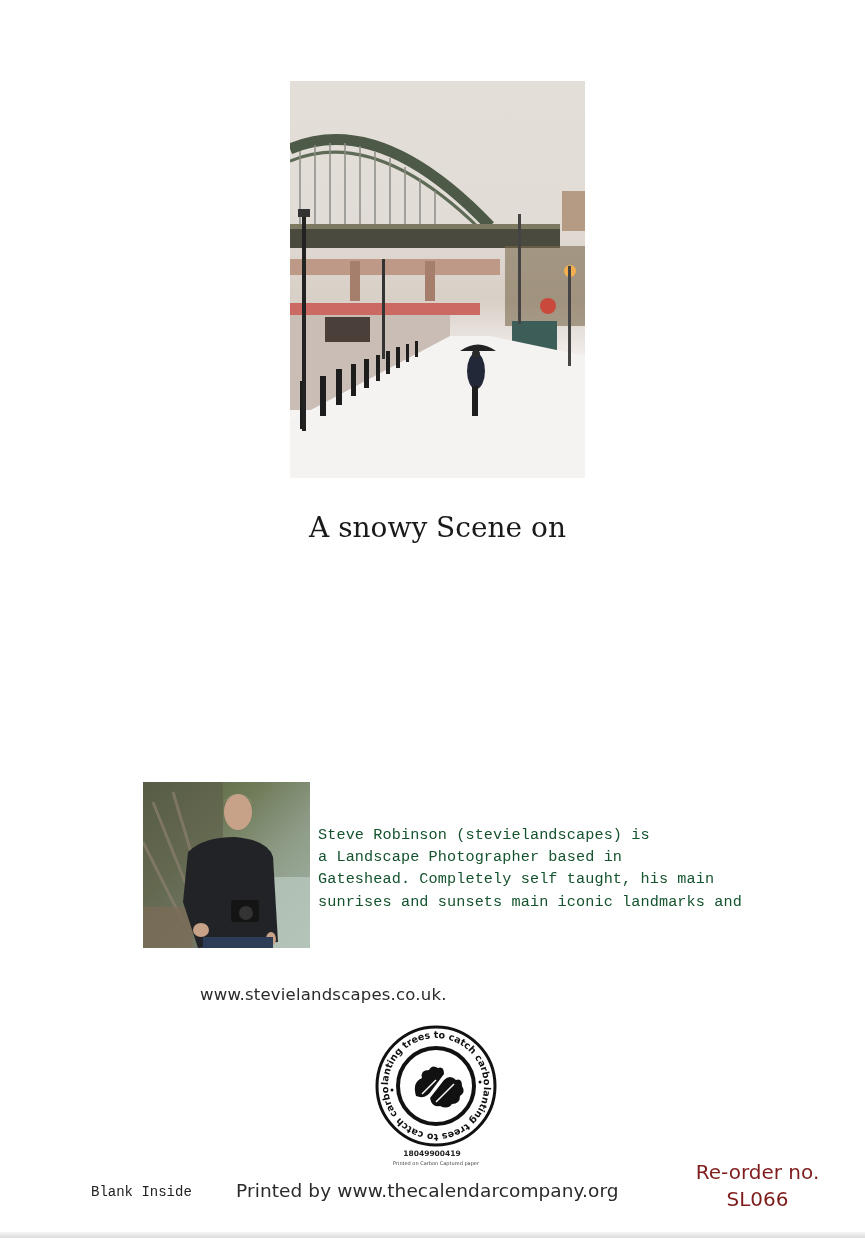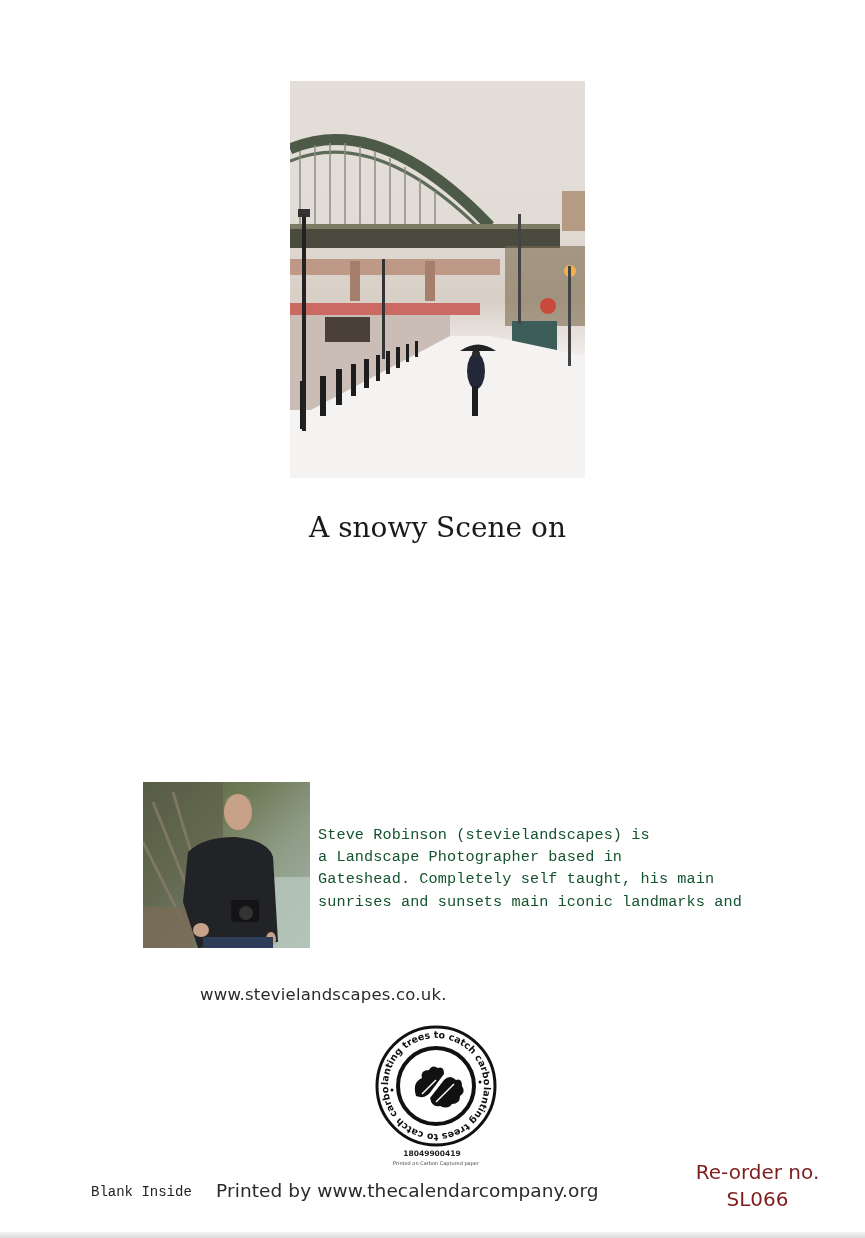--- a/index.html
+++ b/index.html
@@ -50,21 +50,21 @@
   .carbon-note {
     position:absolute; left:336px; width:200px; top:1160px; text-align:center;
     font-size:5px; color:#444;
   }
   
   .blank-inside {
     position:absolute; left:63px; top:1184px;
     font-family:Liberation Mono, monospace; font-size:14px; color:#222;margin-left:28px;
   }
   .printed-by {
-    position:absolute; left:216px; top:1180px; font-size:18.5px; color:#2a2a2a; letter-spacing:0.1px;
+    position:absolute; left:236px; top:1180px; font-size:18.5px; color:#2a2a2a; letter-spacing:0.1px;
   }
   .reorder {
     position:absolute; left:685px; width:145px; top:1159px; text-align:center;
     font-size:20px; line-height:27px; color:#7f1d1d;
   }
 </style>
 </head>
 <body>
 
 <div class="main-photo">

